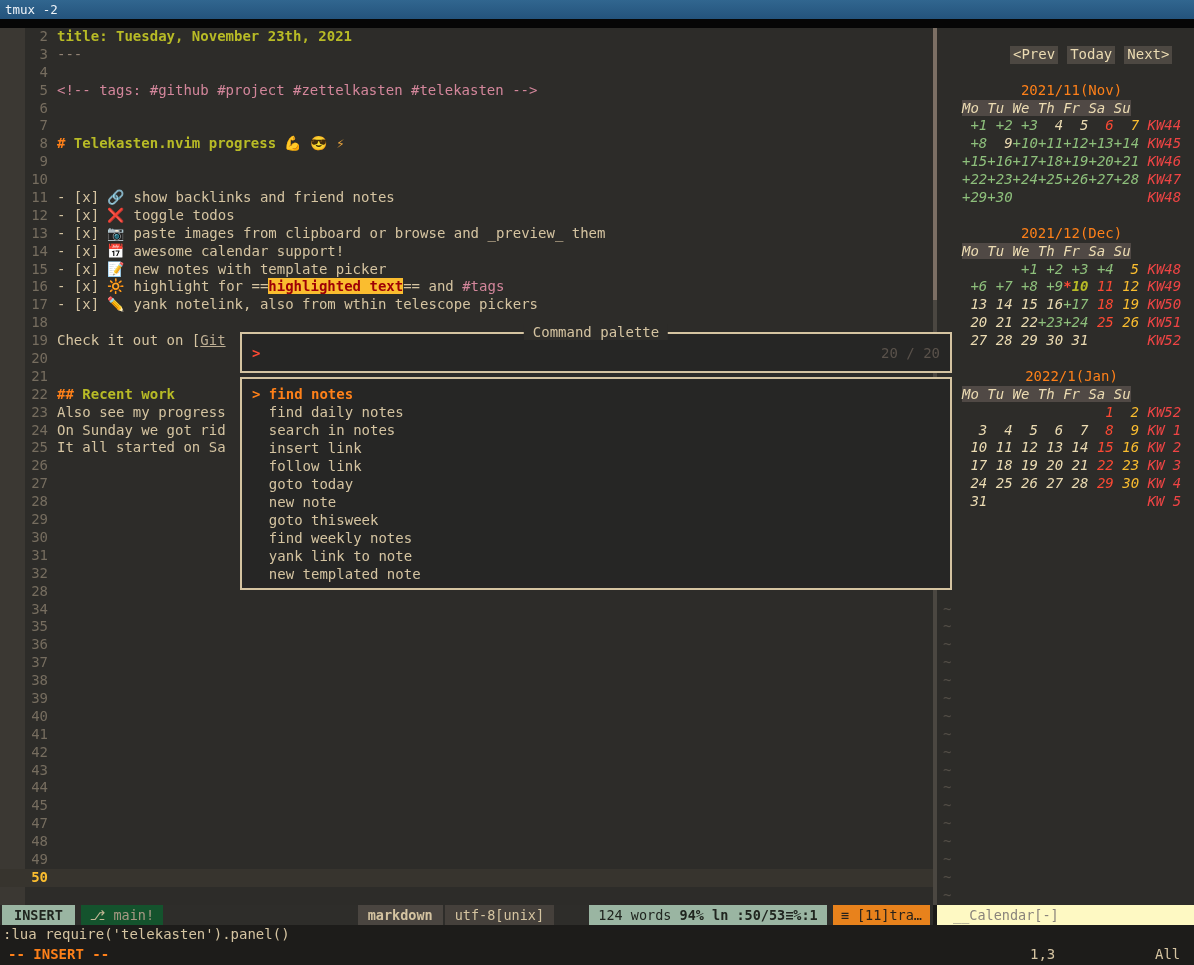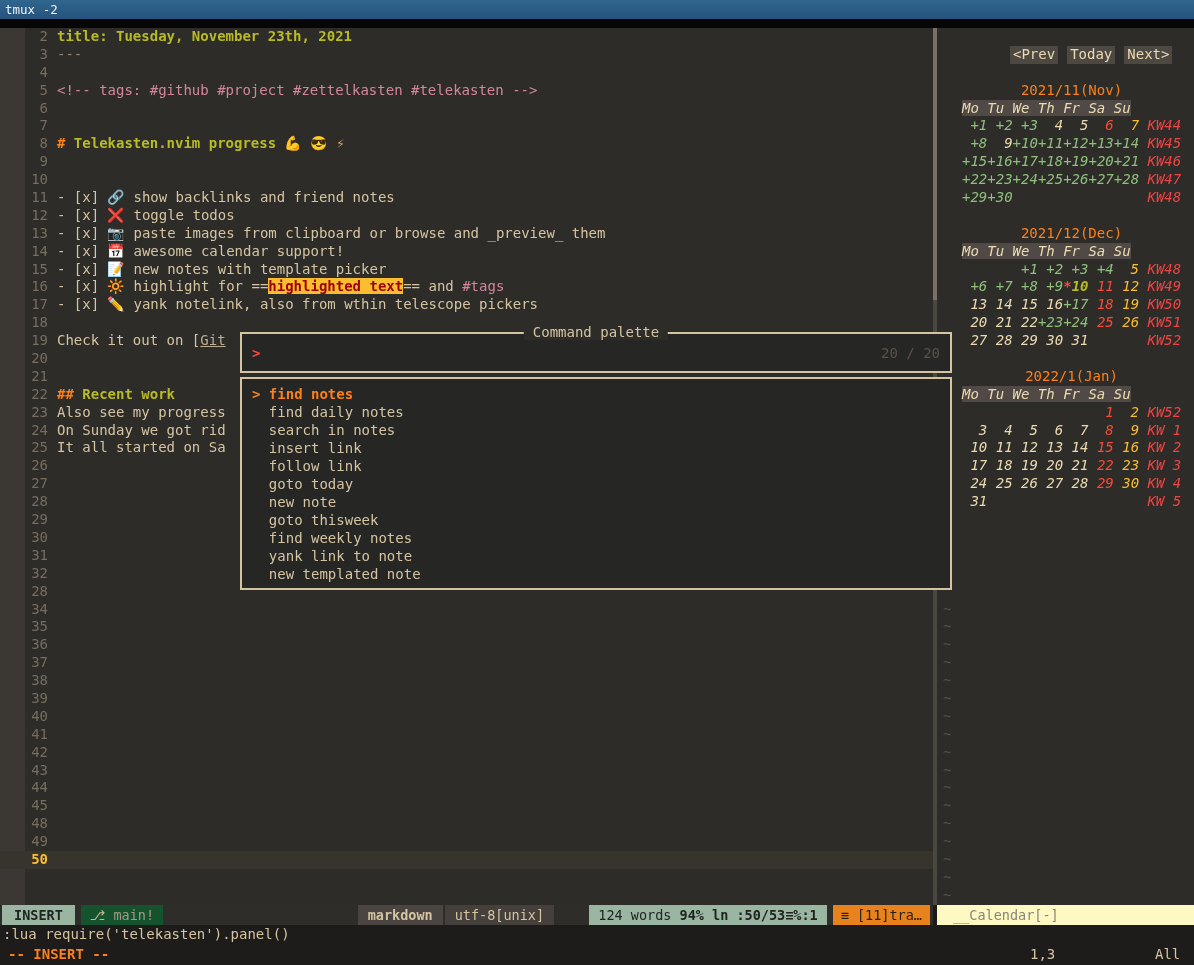--- a/index.html
+++ b/index.html
@@ -143,20 +143,21 @@
         <div class="eline"><span class="lnum">36</span><span class="ltxt"></span></div>
         <div class="eline"><span class="lnum">37</span><span class="ltxt"></span></div>
         <div class="eline"><span class="lnum">38</span><span class="ltxt"></span></div>
         <div class="eline"><span class="lnum">39</span><span class="ltxt"></span></div>
         <div class="eline"><span class="lnum">40</span><span class="ltxt"></span></div>
         <div class="eline"><span class="lnum">41</span><span class="ltxt"></span></div>
         <div class="eline"><span class="lnum">42</span><span class="ltxt"></span></div>
         <div class="eline"><span class="lnum">43</span><span class="ltxt"></span></div>
         <div class="eline"><span class="lnum">44</span><span class="ltxt"></span></div>
         <div class="eline"><span class="lnum">45</span><span class="ltxt"></span></div>
+        <div class="eline"><span class="lnum">47</span><span class="ltxt"></span></div>
         <div class="eline"><span class="lnum">48</span><span class="ltxt"></span></div>
         <div class="eline"><span class="lnum">49</span><span class="ltxt"></span></div>
         <div class="eline cursor"><span class="lnum">50</span><span class="ltxt"></span></div>
       </div>
 
     <div class="separator">
       <div class="thumb"></div>
     </div>
 
     <div class="calwin" id="calendar-rows">

